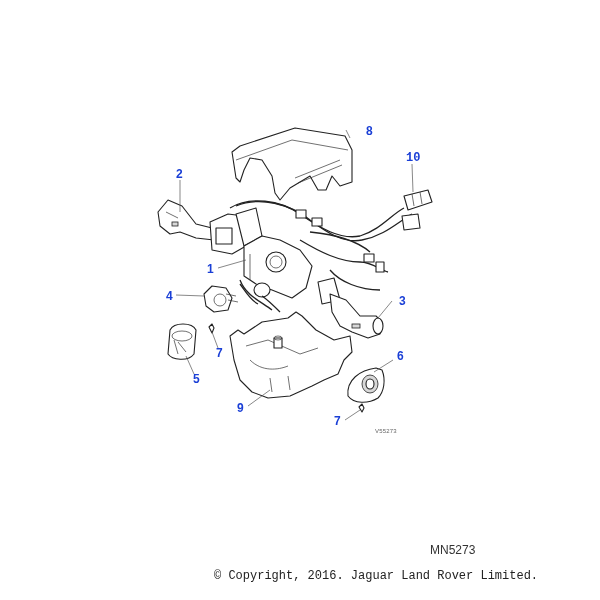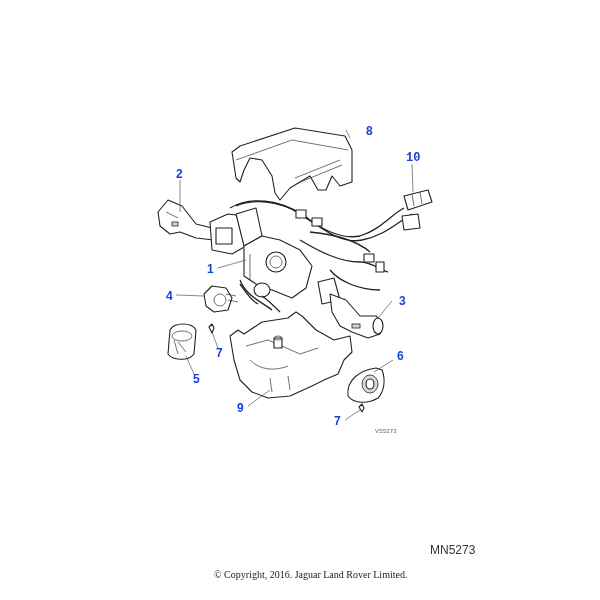--- a/index.html
+++ b/index.html
@@ -1,21 +1,21 @@
 <!DOCTYPE html>
 <html><head>
 <meta charset="utf-8">
 <style>
   html, body { margin:0; padding:0; background:#ffffff; }
   body { width:600px; height:600px; position:relative; overflow:hidden; font-family:"Liberation Sans", sans-serif; }
   .canvas { position:absolute; left:0; top:0; width:600px; height:600px; }
   .callout { position:absolute; font-family:"Liberation Sans", sans-serif; font-weight:bold; font-size:12px; color:#1a3fd6; line-height:12px; }
   .ref-code { position:absolute; font-family:"Liberation Sans", sans-serif; font-size:6px; color:#666; letter-spacing:0.2px; }
   .mn-code { position:absolute; font-family:"Liberation Sans", sans-serif; font-size:12px; color:#333; }
-  .copyright { position:absolute; font-family:Liberation Serif, serif; font-size:10px; color:#222; }
+  .copyright { position:absolute; font-family:Liberation Mono, monospace; font-size:12px; color:#222; }
   svg .part { fill:#ffffff; stroke:#222; stroke-width:1.1; stroke-linejoin:round; }
   svg .thin { fill:none; stroke:#333; stroke-width:0.7; }
   svg .wire { fill:none; stroke:#222; stroke-width:1.3; }
   svg .shade { fill:#d8d8d8; stroke:#222; stroke-width:0.8; }
   svg .leader { fill:none; stroke:#555; stroke-width:0.7; }
 </style>
 </head>
 <body>
 
 <div class="canvas">

